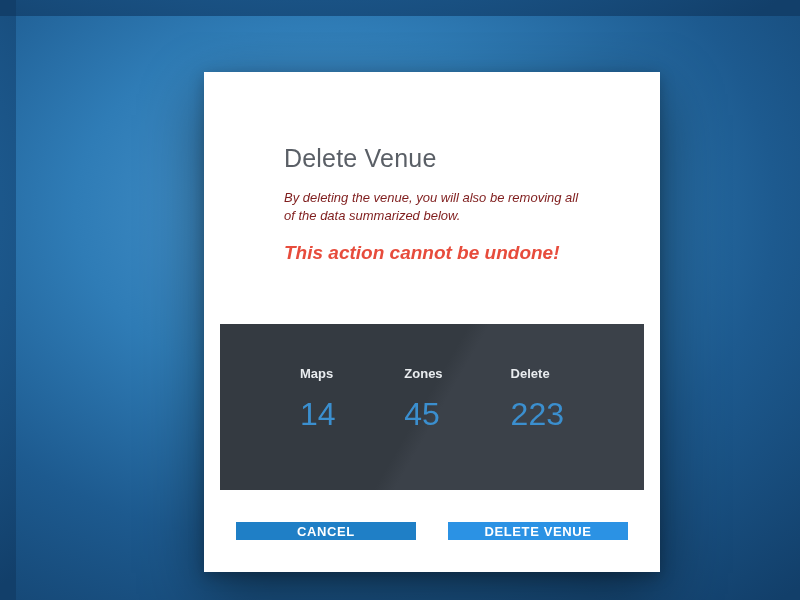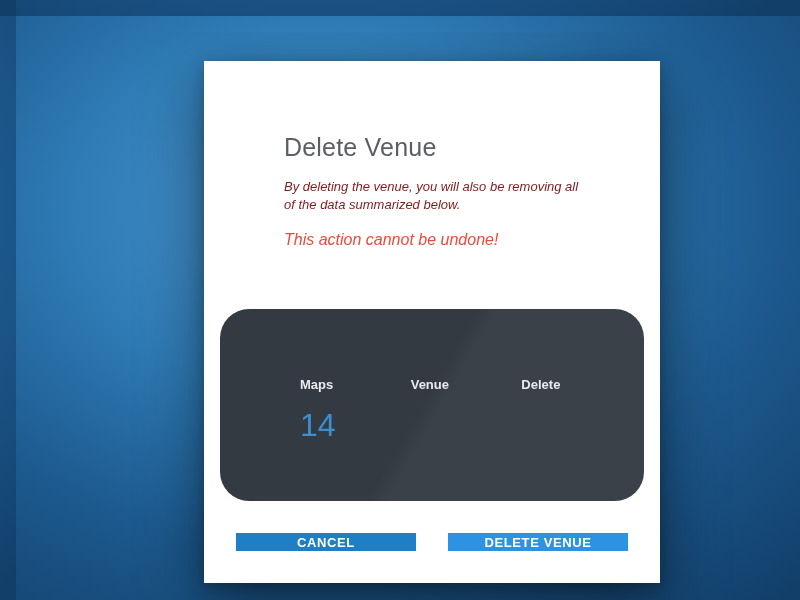--- a/index.html
+++ b/index.html
@@ -31,31 +31,30 @@
   }
   .modal-sub {
     font-size: 13px;
     line-height: 1.45;
     color: #7f1d1d;
     font-style: italic;
     max-width: 320px;
     margin-bottom: 16px;
   }
   .modal-warning {
-    font-size: 16px;
+    font-size: 19px;
     font-style: italic;
-    font-weight: 400;
+    font-weight: 700;
     color: #e74c3c;
   }
   .stats {
     display: flex;
     background: #353b42;
     background: linear-gradient(120deg, #343a41 0%, #343a41 48%, #3b4149 52%, #3b4149 100%);
-    padding: 36px 48px 26px 48px;
-    border-radius: 29px;
+    padding: 10px 48px 26px 48px;
   }
   .stat {
     flex: 1;
   }
   .stat:nth-child(2) { padding-left: 4px; }
   .stat:nth-child(3) { padding-left: 4px; }
   .stat-label {
     font-size: 13px;
     font-weight: 600;
     color: #e9ecef;
@@ -96,24 +95,26 @@
     <p class="modal-sub">By deleting the venue, you will also be removing all of the data summarized below.</p>
     <p class="modal-warning">This action cannot be undone!</p>
   </div>
 
   <div class="stats">
     <div class="stat">
       <div class="stat-label">Maps</div>
       <div class="stat-value">14</div>
     </div>
     <div class="stat">
-      <div class="stat-label">Venue</div>
+      <div class="stat-label">Zones</div>
+      <div class="stat-value">45</div>
     </div>
     <div class="stat">
       <div class="stat-label">Delete</div>
+      <div class="stat-value">223</div>
     </div>
   </div>
 
   <div class="actions">
     <button class="btn btn-cancel">CANCEL</button>
     <button class="btn btn-delete">DELETE VENUE</button>
   </div>
 </div>
 
 </body></html>

